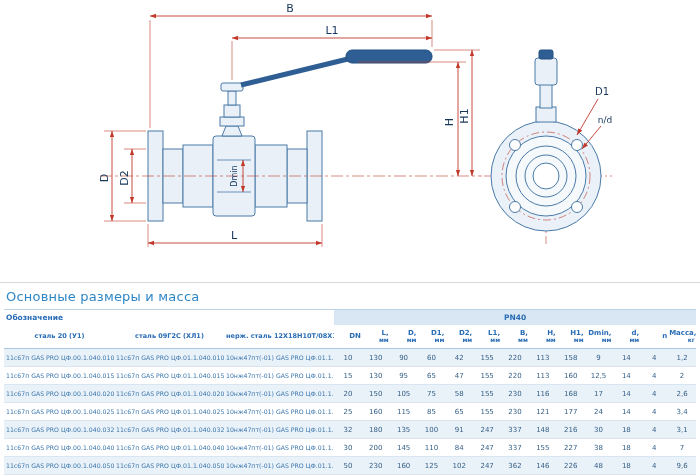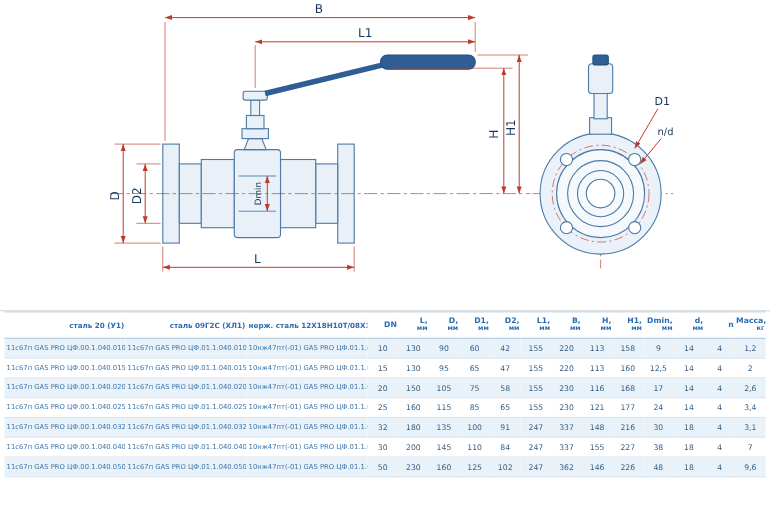--- a/index.html
+++ b/index.html
@@ -11,21 +11,21 @@
   .table-section { border-top:1px solid #d8d8d8; padding:0 4px; }
   .section-title { color:#2e86c5; font-size:13px; padding:6px 0 5px 2px; letter-spacing:0.2px; }
 
   table { width:692px; border-collapse:collapse; table-layout:fixed; border-top:1px solid #bcd2e6; }
   thead { border-bottom:1px solid #a9c6e0; }
   th, td { padding:1px 1px; vertical-align:middle; }
 
   th.designation-h { text-align:left; color:#2a6db5; font-size:7.5px; font-weight:bold; height:15px; padding-left:2px; }
   th.pn40-h { text-align:center; color:#2a6db5; font-size:7.5px; font-weight:bold; background:#d9e7f4; height:15px; }
 
-  th.material-h { text-align:right; color:#2a6db5; font-size:6.5px; font-weight:bold; padding-left:2px;
+  th.material-h { text-align:center; color:#2a6db5; font-size:6.5px; font-weight:bold; padding-left:2px;
                   white-space:nowrap; overflow:hidden; height:24px; }
   th.num-h { text-align:right; color:#2a6db5; font-weight:bold; height:24px; line-height:1.15; }
   th.num-h div { font-size:7px; }
   th.num-h .unit { font-size:6px; font-weight:bold; }
 
   tbody tr { border-bottom:1px solid #d9e6f2; height:18px; }
   tbody tr:nth-child(odd) { background:#eaf2f9; }
   td.des { color:#3a76ad; font-size:6.2px; white-space:nowrap; overflow:hidden; padding-left:2px; }
   td.num { color:#345f86; font-size:7px; text-align:center; white-space:nowrap; }
 </style>
@@ -133,27 +133,32 @@
 
     <line x1="598" y1="99" x2="577" y2="135" stroke="#c0392b" stroke-width="0.9" marker-end="url(#ae)"></line>
     <line x1="601" y1="126" x2="582" y2="149" stroke="#c0392b" stroke-width="0.9" marker-end="url(#ae)"></line>
     <text x="602" y="95" fill="#16365a" font-size="10" text-anchor="middle">D1</text>
     <text x="605" y="123" fill="#16365a" font-size="9" text-anchor="middle">n/d</text>
   </g>
 </svg>
 </div>
 
 <div class="table-section">
+  <div class="section-title">Основные размеры и масса</div>
 
   <table>
     <colgroup>
       <col span="3" style="width:110px">
       <col span="13">
     </colgroup>
     <thead>
+      <tr>
+        <th class="designation-h" colspan="3">Обозначение</th>
+        <th class="pn40-h" colspan="13">PN40</th>
+      </tr>
       <tr id="col-header-row">
         <th class="material-h">сталь 20 (У1)</th>
         <th class="material-h">сталь 09Г2С (ХЛ1)</th>
         <th class="material-h">нерж. сталь 12Х18Н10Т/08Х18Н10 (ХЛ1)*</th>
 
       <th class="num-h">
             <div>DN</div>
             <div class="unit"></div>
           </th>
           <th class="num-h">

